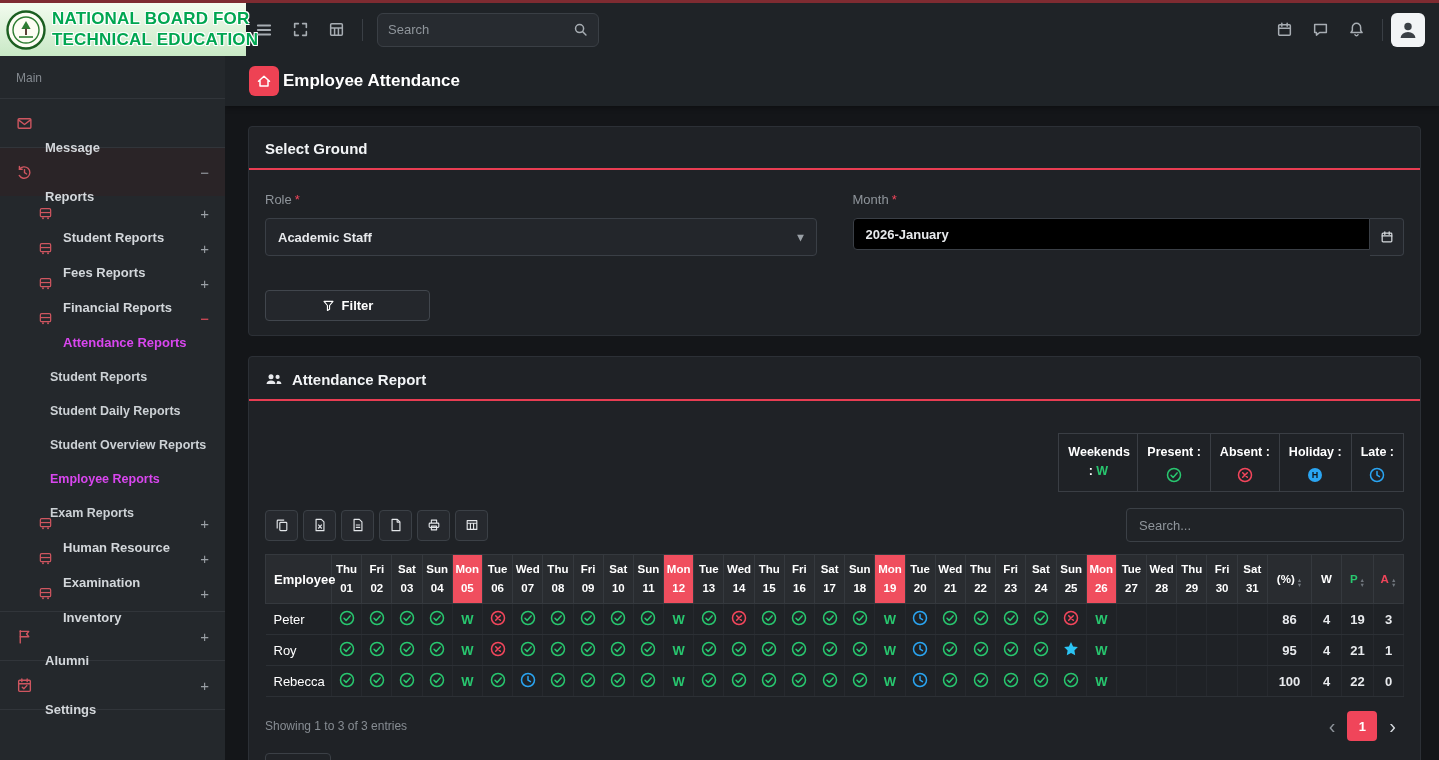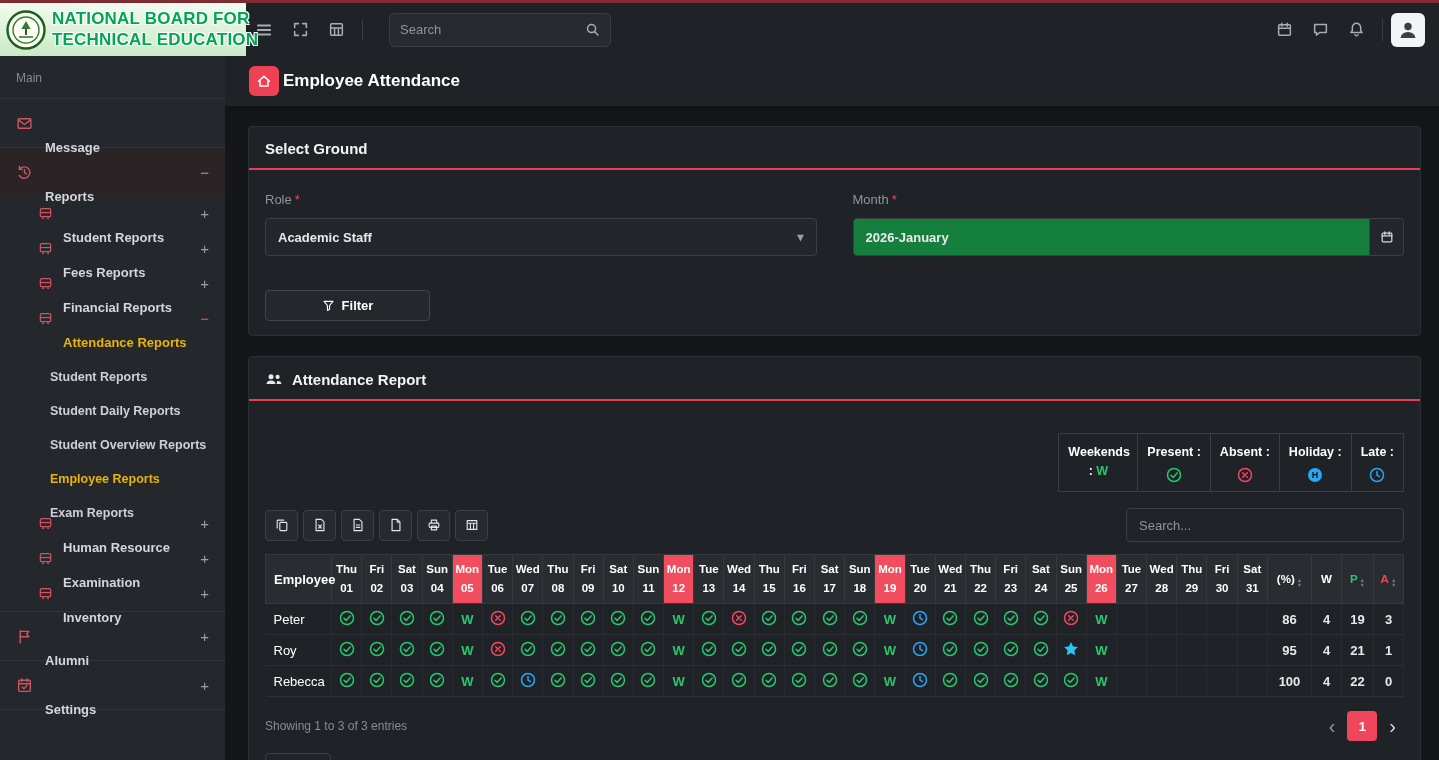--- a/index.html
+++ b/index.html
@@ -7,37 +7,37 @@
   .ic{display:inline-flex;align-items:center;justify-content:center;}
   .ic svg{display:block;}
 
   
   .topbar{position:absolute;top:0;left:0;width:1439px;height:56px;background:#1f2327;border-top:3px solid #7e2b31;display:flex;align-items:center;z-index:6;}
   .brand{width:246px;height:53px;background:linear-gradient(180deg,#f2fbee,#c9e9c6);display:flex;align-items:center;gap:6px;padding:0 6px;flex:none;cursor:pointer;}
   .brand-text{font-size:17px;font-weight:800;color:#00a651;line-height:1.2;letter-spacing:.2px;white-space:nowrap;
     text-shadow:1px 1px 0 #fff,-1px -1px 0 #fff,1px -1px 0 #fff,-1px 1px 0 #fff;}
   .tb-btn{width:30px;height:34px;color:#a7adb3;margin:0 3px;cursor:pointer;display:flex;align-items:center;justify-content:center;background:none;border:0;}
   .tb-div{width:1px;height:22px;background:#3a3f45;margin:0 8px;}
-  .tb-search{width:222px;height:34px;background:#272b30;border:1px solid #3a3f45;border-radius:6px;display:flex;align-items:center;padding:0 10px;margin-left:18px;}
+  .tb-search{width:222px;height:34px;background:#272b30;border:1px solid #3a3f45;border-radius:6px;display:flex;align-items:center;padding:0 10px;margin-left:6px;}
   .tb-search input{flex:1;background:transparent;border:0;outline:0;color:#cfd3d7;font-size:13px;font-family:inherit;}
   .tb-search input::placeholder{color:#8f959b;}
   .tb-search .ic{color:#a7adb3;}
   .tb-right{margin-left:auto;display:flex;align-items:center;padding-right:14px;}
   .avatar{width:34px;height:34px;background:#f2f4f6;border-radius:6px;display:flex;align-items:center;justify-content:center;cursor:pointer;}
 
   
   .sidebar{position:absolute;top:56px;left:0;width:225px;bottom:0;background:#24282c;overflow:hidden;z-index:5;}
   .side-section{padding:15px 16px 13px;color:#83898f;font-size:12px;}
   .mi{display:flex;align-items:center;gap:12px;padding-right:16px;cursor:pointer;}
   .mi.l0{height:49px;padding-left:16px;border-top:1px solid #31353a;}
   .mi.l1{height:35px;padding-left:38px;gap:10px;}
   .mi.l2{height:34px;padding-left:50px;}
   .mi-label{flex:1;color:#d3d7db;font-size:13px;font-weight:700;margin-top:48px;}
   .mi.l2 .mi-label{font-size:12.5px;font-weight:600;color:#ccd1d5;}
-  .mi.active .mi-label{color:#eab308;}
+  .mi.active .mi-label{color:#d946ef;}
   .mi.reports-row{background:#2a2427;}
   .mi-exp{color:#9aa0a6;font-size:15px;font-weight:400;}
   .mi.active .mi-exp{color:#f1505f;}
   .mi-ic{color:#cf5660;}
   .mi-ic svg{width:17px;height:17px;}
   .mi.l1 .mi-ic svg{width:15px;height:15px;}
   .side-end{border-top:1px solid #31353a;height:1px;}
 
   
   .content{position:absolute;left:225px;top:56px;right:0;bottom:0;background:#141619;overflow:hidden;}
@@ -51,21 +51,21 @@
   .card-title-ic{color:#e8eaed;}
 
   
   .filter-body{display:flex;gap:36px;padding:22px 16px 8px;}
   .field{flex:1;}
   .field-label{color:#8f959b;font-size:13px;margin-bottom:11px;}
   .req{color:#f0455a;margin-left:3px;}
   .select{height:38px;background:#23262b;border:1px solid #3a3f46;border-radius:4px;display:flex;align-items:center;padding:0 12px;color:#e8eaed;font-size:13px;font-weight:600;cursor:pointer;}
   .select .caret{margin-left:auto;color:#9aa0a6;font-size:12px;}
   .input-group{display:flex;}
-  .input-group input{flex:1;height:38px;background:#15803d;border:1px solid #3a3f46;border-radius:4px 0 0 4px;padding:0 12px;color:#e8eaed;font-size:13px;font-weight:600;outline:0;font-family:inherit;}
+  .input-group input{flex:1;height:32px;background:#000000;border:1px solid #3a3f46;border-radius:4px 0 0 4px;padding:0 12px;color:#e8eaed;font-size:13px;font-weight:600;outline:0;font-family:inherit;}
   .input-addon{width:34px;height:38px;border:1px solid #3a3f46;border-left:0;border-radius:0 4px 4px 0;background:#23262b;color:#d6dade;cursor:pointer;display:flex;align-items:center;justify-content:center;}
   .filter-row{display:flex;justify-content:flex-start;padding:26px 16px 14px;}
   .filter-btn{width:165px;height:31px;border:1px solid #41464d;border-radius:4px;background:#24272c;color:#fff;font-weight:700;font-size:13px;display:flex;align-items:center;justify-content:center;gap:7px;cursor:pointer;font-family:inherit;}
 
   
   .report-body{padding:4px 16px 14px;}
   .legend-wrap{display:flex;justify-content:flex-end;margin-top:28px;}
   .legend{display:flex;border:1px solid #3a3e44;}
   .lg-cell{border-left:1px solid #3a3e44;padding:9px 9px 8px;text-align:center;color:#fff;font-weight:700;font-size:12.5px;line-height:1.55;}
   .lg-cell:first-child{border-left:0;width:78px;}

